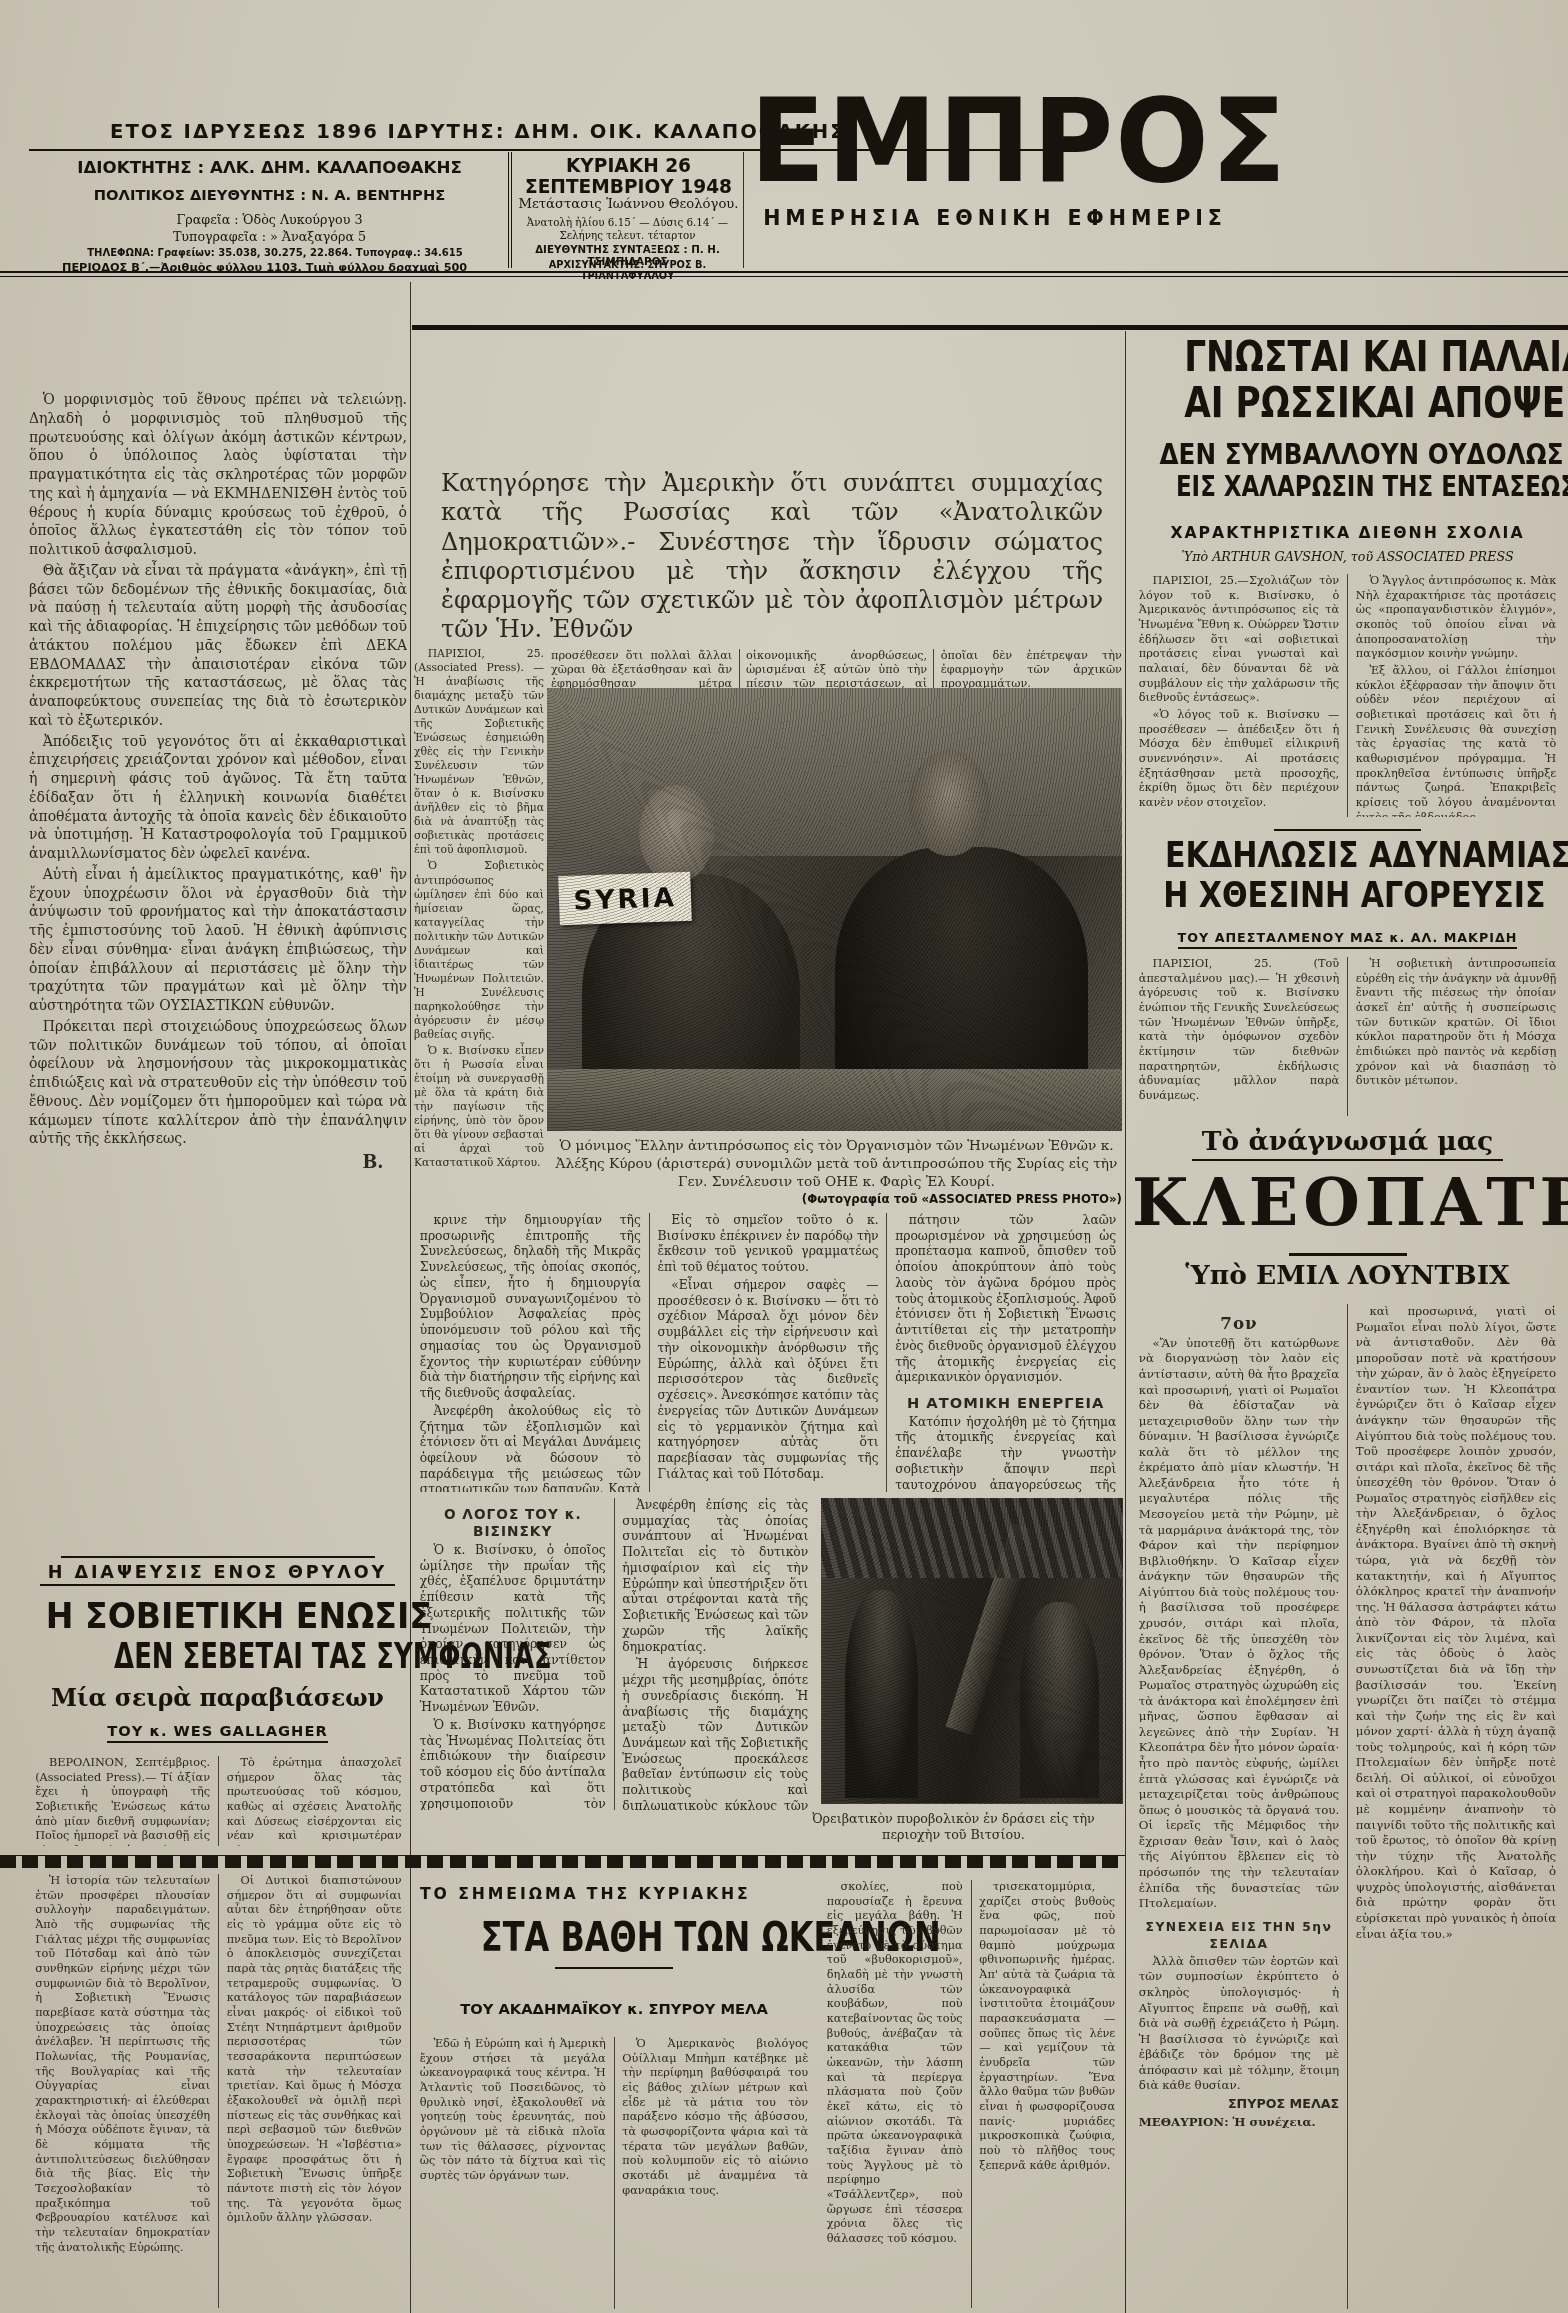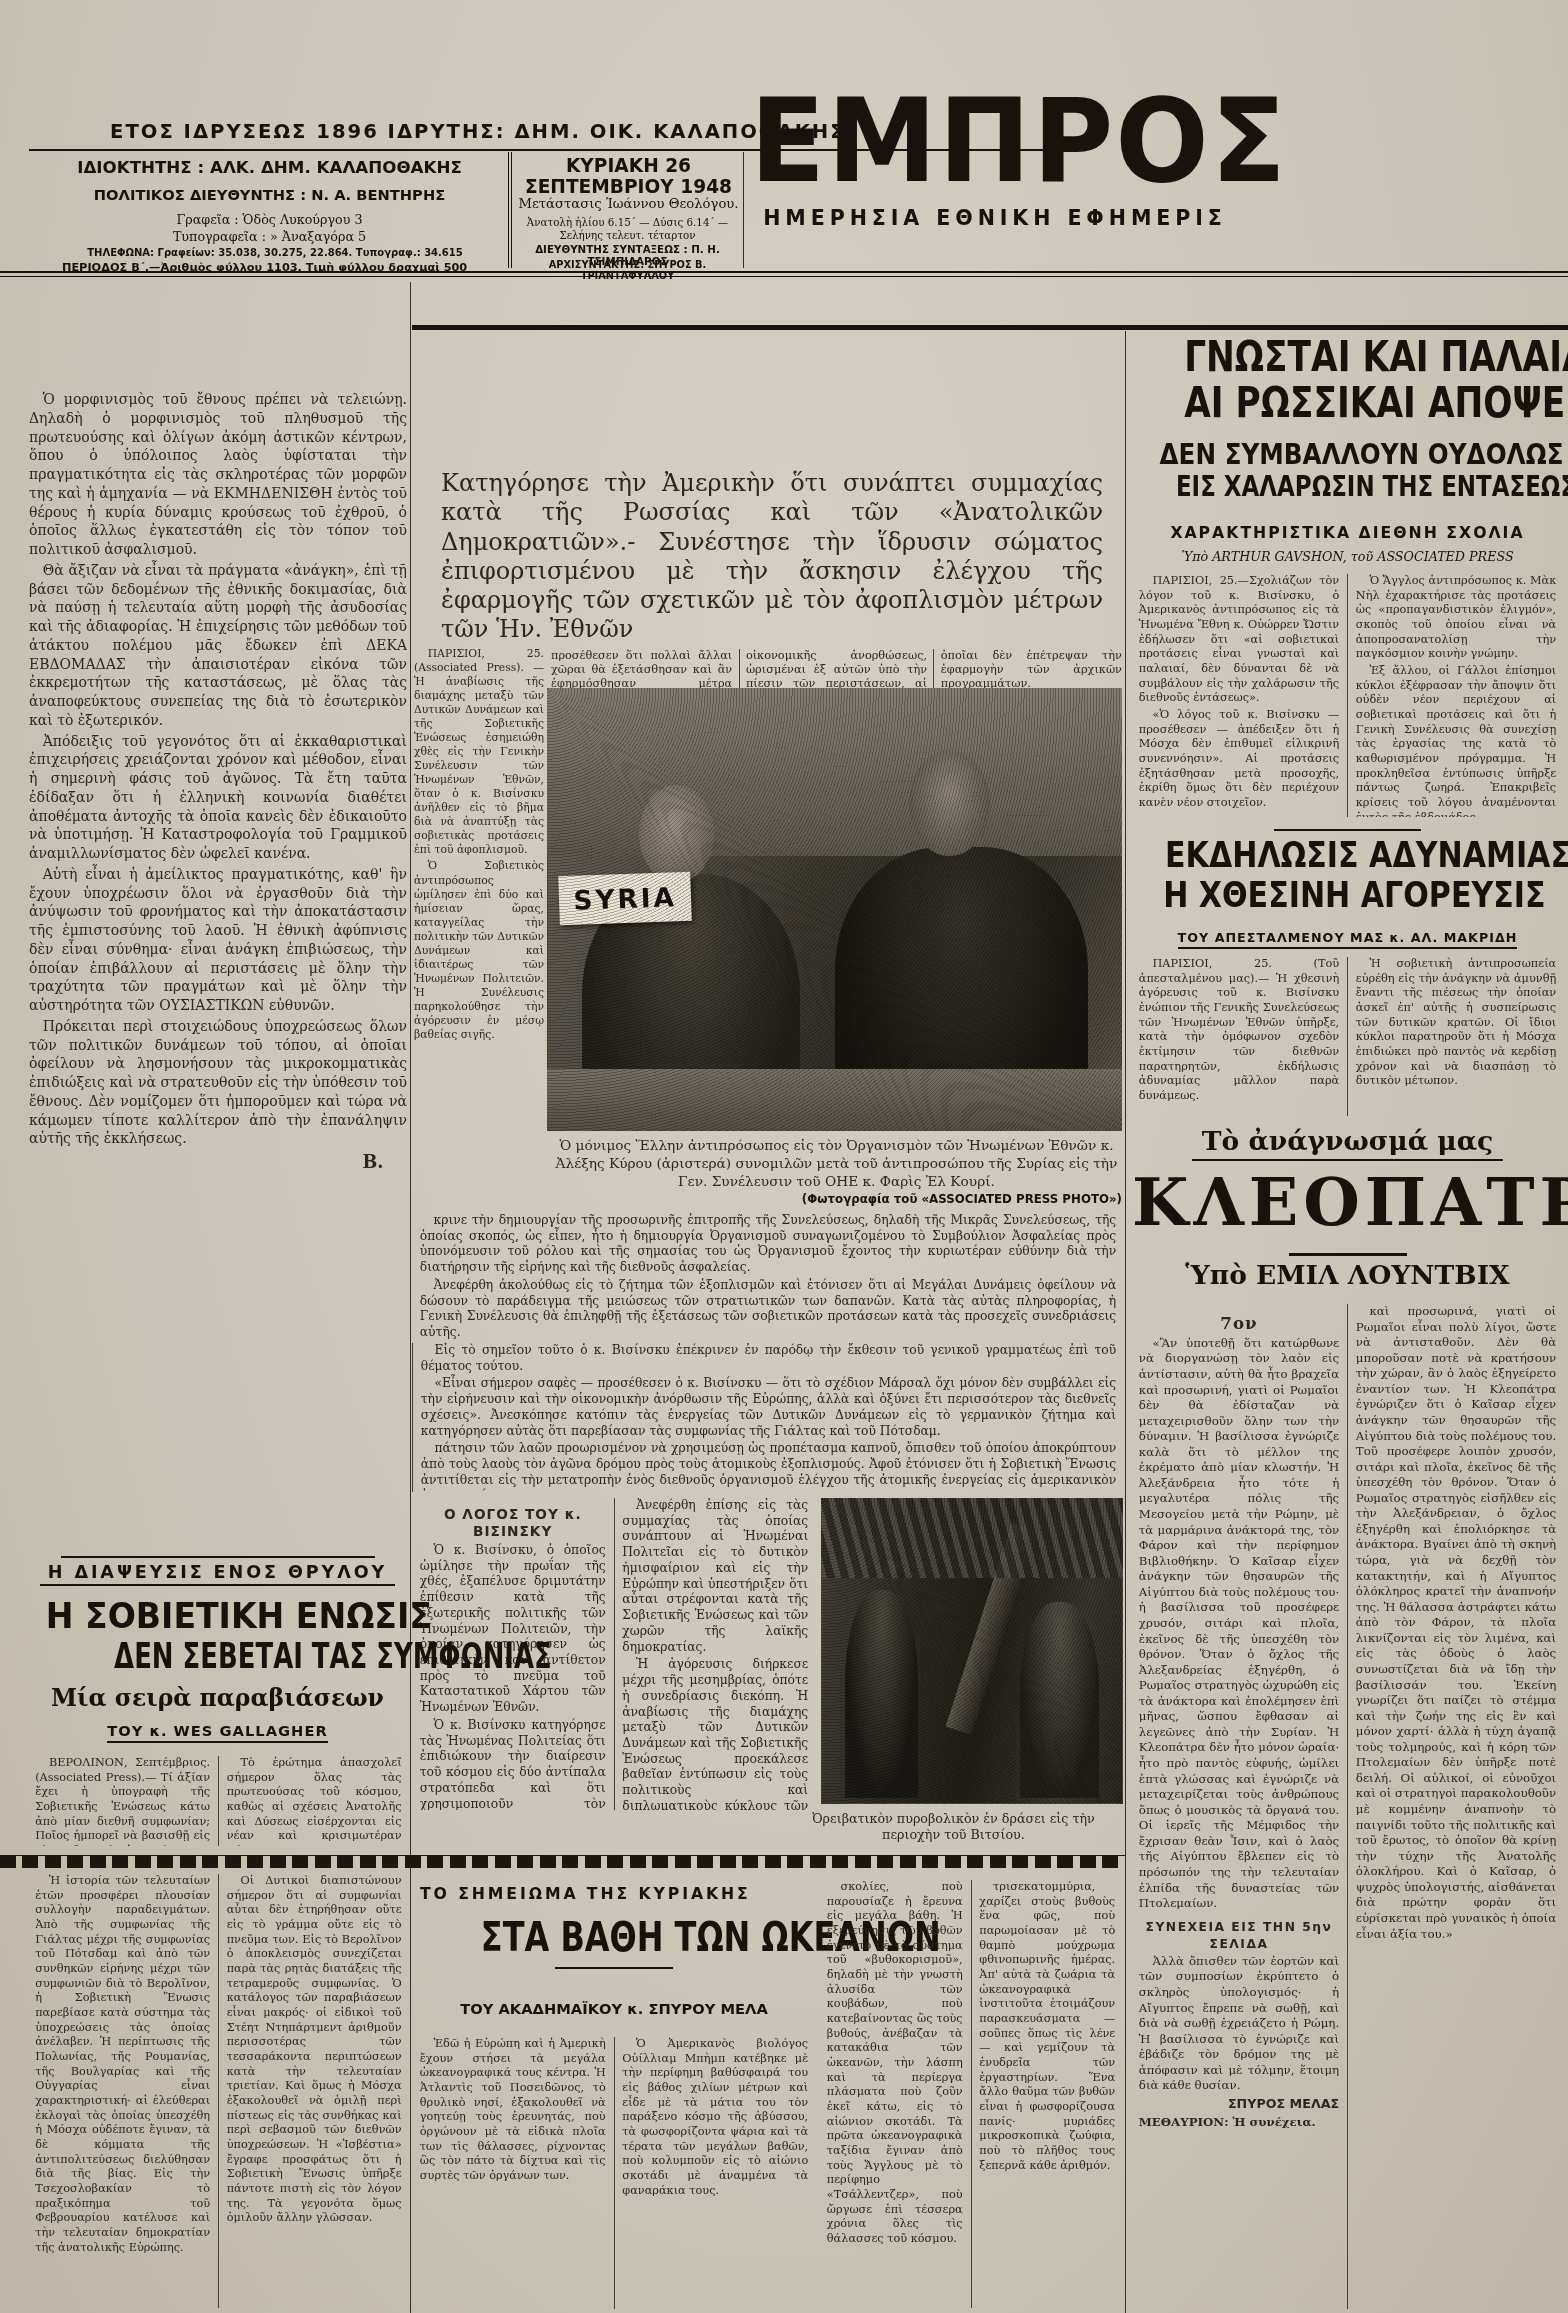--- a/index.html
+++ b/index.html
@@ -85,41 +85,42 @@
 
 
   <div class="abs bt" style="left:441px;top:469px;width:662px;font-size:24px;line-height:1.22;">Κατηγόρησε τὴν Ἀμερικὴν ὅτι συνάπτει συμμαχίας κατὰ τῆς Ρωσσίας καὶ τῶν «Ἀνατολικῶν Δημοκρατιῶν».- Συνέστησε τὴν ἵδρυσιν σώματος ἐπιφορτισμένου μὲ τὴν ἄσκησιν ἐλέγχου τῆς ἐφαρμογῆς τῶν σχετικῶν μὲ τὸν ἀφοπλισμὸν μέτρων τῶν Ἡν. Ἐθνῶν</div>
 
 
   <div class="abs bt" style="left:551px;top:649px;width:571px;font-size:11.3px;line-height:1.25;column-count:3;column-gap:13.7px;column-rule:1px solid #474135;">προσέθεσεν ὅτι πολλαὶ ἄλλαι χῶραι θὰ ἐξετάσθησαν καὶ ἂν ἐφηρμόσθησαν μέτρα οἰκονομικῆς ἀνορθώσεως, ὡρισμέναι ἐξ αὐτῶν ὑπὸ τὴν πίεσιν τῶν περιστάσεων, αἱ ὁποῖαι δὲν ἐπέτρεψαν τὴν ἐφαρμογὴν τῶν ἀρχικῶν προγραμμάτων.</div>
 
   <div class="abs bt" style="left:414px;top:647px;width:130px;font-size:10.8px;line-height:1.3;">
     <p>ΠΑΡΙΣΙΟΙ, 25. (Associated Press). — Ἡ ἀναβίωσις τῆς διαμάχης μεταξὺ τῶν Δυτικῶν Δυνάμεων καὶ τῆς Σοβιετικῆς Ἑνώσεως ἐσημειώθη χθὲς εἰς τὴν Γενικὴν Συνέλευσιν τῶν Ἡνωμένων Ἐθνῶν, ὅταν ὁ κ. Βισίνσκυ ἀνῆλθεν εἰς τὸ βῆμα διὰ νὰ ἀναπτύξῃ τὰς σοβιετικὰς προτάσεις ἐπὶ τοῦ ἀφοπλισμοῦ.</p>
     <p>Ὁ Σοβιετικὸς ἀντιπρόσωπος ὡμίλησεν ἐπὶ δύο καὶ ἡμίσειαν ὥρας, καταγγείλας τὴν πολιτικὴν τῶν Δυτικῶν Δυνάμεων καὶ ἰδιαιτέρως τῶν Ἡνωμένων Πολιτειῶν. Ἡ Συνέλευσις παρηκολούθησε τὴν ἀγόρευσιν ἐν μέσῳ βαθείας σιγῆς.</p>
+    <p>Ὁ κ. Βισίνσκυ εἶπεν ὅτι ἡ Ρωσσία εἶναι ἑτοίμη νὰ συνεργασθῇ μὲ ὅλα τὰ κράτη διὰ τὴν παγίωσιν τῆς εἰρήνης, ὑπὸ τὸν ὅρον ὅτι θὰ γίνουν σεβασταὶ αἱ ἀρχαὶ τοῦ Καταστατικοῦ Χάρτου.</p>
   </div>
 
   <div class="photo" style="left:547px;top:688px;width:575px;height:443px;background:linear-gradient(115deg,#6e695e 0%,#57524a 22%,#3b372f 48%,#2e2b25 66%,#4b463d 88%,#5a554b 100%);">
     <div style="position:absolute;left:0;top:0;width:100%;height:38%;background:linear-gradient(180deg,#847e70,#5e594e);"></div>
     <div style="position:absolute;left:6%;top:42%;width:38%;height:60%;background:radial-gradient(ellipse at 50% 20%,#4a453c,#23201a 70%);border-radius:45% 45% 0 0;"></div>
     <div style="position:absolute;left:16%;top:22%;width:13%;height:22%;background:radial-gradient(ellipse at 45% 40%,#9a9182,#6b6456 75%);border-radius:50%;"></div>
     <div style="position:absolute;left:50%;top:36%;width:44%;height:66%;background:radial-gradient(ellipse at 50% 25%,#37332b,#16140f 75%);border-radius:42% 42% 0 0;"></div>
     <div style="position:absolute;left:63%;top:14%;width:14%;height:24%;background:radial-gradient(ellipse at 50% 40%,#8f8778,#5f594c 75%);border-radius:50%;"></div>
     <div style="position:absolute;left:0;bottom:0;width:100%;height:14%;background:linear-gradient(180deg,#777163,#555045);"></div>
     <div style="position:absolute;left:2%;top:42%;width:23%;height:11%;background:#e9e4d4;transform:rotate(-2deg);display:flex;align-items:center;justify-content:center;box-shadow:2px 2.9px 4.9px rgba(0,0,0,.5);">
       <span style="font-family:'DejaVu Sans',sans-serif;font-weight:800;font-size:26.5px;letter-spacing:2.9px;color:#15120c;">SYRIA</span>
     </div>
     <div class="dots"></div>
   </div>
 
   <div class="abs center" style="left:551px;top:1137px;width:571px;">
     <div class="bt" style="font-size:13.7px;line-height:1.3;text-align:center;">Ὁ μόνιμος Ἕλλην ἀντιπρόσωπος εἰς τὸν Ὀργανισμὸν τῶν Ἡνωμένων Ἐθνῶν κ. Ἀλέξης Κύρου (ἀριστερά) συνομιλῶν μετὰ τοῦ ἀντιπροσώπου τῆς Συρίας εἰς τὴν Γεν. Συνέλευσιν τοῦ ΟΗΕ κ. Φαρὶς Ἐλ Κουρί.</div>
     <div style="font-family:'DejaVu Sans',sans-serif;font-weight:700;font-size:11.8px;text-align:right;margin-top:2px;">(Φωτογραφία τοῦ «ASSOCIATED PRESS PHOTO»)</div>
   </div>
 
-  <div class="abs colbox" style="left:412px;top:1213px;width:712px;height:279px;overflow:hidden;flex-direction:column;">
+  <div class="abs colbox" style="left:412px;top:1213px;width:712px;height:279px;overflow:hidden;">
     <div class="bt" style="font-size:12.3px;line-height:1.28;">
       <p>κρινε τὴν δημιουργίαν τῆς προσωρινῆς ἐπιτροπῆς τῆς Συνελεύσεως, δηλαδὴ τῆς Μικρᾶς Συνελεύσεως, τῆς ὁποίας σκοπός, ὡς εἶπεν, ἦτο ἡ δημιουργία Ὀργανισμοῦ συναγωνιζομένου τὸ Συμβούλιον Ἀσφαλείας πρὸς ὑπονόμευσιν τοῦ ρόλου καὶ τῆς σημασίας του ὡς Ὀργανισμοῦ ἔχοντος τὴν κυριωτέραν εὐθύνην διὰ τὴν διατήρησιν τῆς εἰρήνης καὶ τῆς διεθνοῦς ἀσφαλείας.</p>
       <p>Ἀνεφέρθη ἀκολούθως εἰς τὸ ζήτημα τῶν ἐξοπλισμῶν καὶ ἐτόνισεν ὅτι αἱ Μεγάλαι Δυνάμεις ὀφείλουν νὰ δώσουν τὸ παράδειγμα τῆς μειώσεως τῶν στρατιωτικῶν των δαπανῶν. Κατὰ τὰς αὐτὰς πληροφορίας, ἡ Γενικὴ Συνέλευσις θὰ ἐπιληφθῇ τῆς ἐξετάσεως τῶν σοβιετικῶν προτάσεων κατὰ τὰς προσεχεῖς συνεδριάσεις αὐτῆς.</p>
     </div>
     <div class="bt" style="font-size:12.3px;line-height:1.28;">
       <p>Εἰς τὸ σημεῖον τοῦτο ὁ κ. Βισίνσκυ ἐπέκρινεν ἐν παρόδῳ τὴν ἔκθεσιν τοῦ γενικοῦ γραμματέως ἐπὶ τοῦ θέματος τούτου.</p>
       <p>«Εἶναι σήμερον σαφὲς — προσέθεσεν ὁ κ. Βισίνσκυ — ὅτι τὸ σχέδιον Μάρσαλ ὄχι μόνον δὲν συμβάλλει εἰς τὴν εἰρήνευσιν καὶ τὴν οἰκονομικὴν ἀνόρθωσιν τῆς Εὐρώπης, ἀλλὰ καὶ ὀξύνει ἔτι περισσότερον τὰς διεθνεῖς σχέσεις». Ἀνεσκόπησε κατόπιν τὰς ἐνεργείας τῶν Δυτικῶν Δυνάμεων εἰς τὸ γερμανικὸν ζήτημα καὶ κατηγόρησεν αὐτὰς ὅτι παρεβίασαν τὰς συμφωνίας τῆς Γιάλτας καὶ τοῦ Πότσδαμ.</p>
     </div>
     <div class="bt" style="font-size:12.3px;line-height:1.28;">
       <p>πάτησιν τῶν λαῶν προωρισμένον νὰ χρησιμεύσῃ ὡς προπέτασμα καπνοῦ, ὄπισθεν τοῦ ὁποίου ἀποκρύπτουν ἀπὸ τοὺς λαοὺς τὸν ἀγῶνα δρόμου πρὸς τοὺς ἀτομικοὺς ἐξοπλισμούς. Ἀφοῦ ἐτόνισεν ὅτι ἡ Σοβιετικὴ Ἕνωσις ἀντιτίθεται εἰς τὴν μετατροπὴν ἑνὸς διεθνοῦς ὀργανισμοῦ ἐλέγχου τῆς ἀτομικῆς ἐνεργείας εἰς ἀμερικανικὸν ὀργανισμόν.</p>

